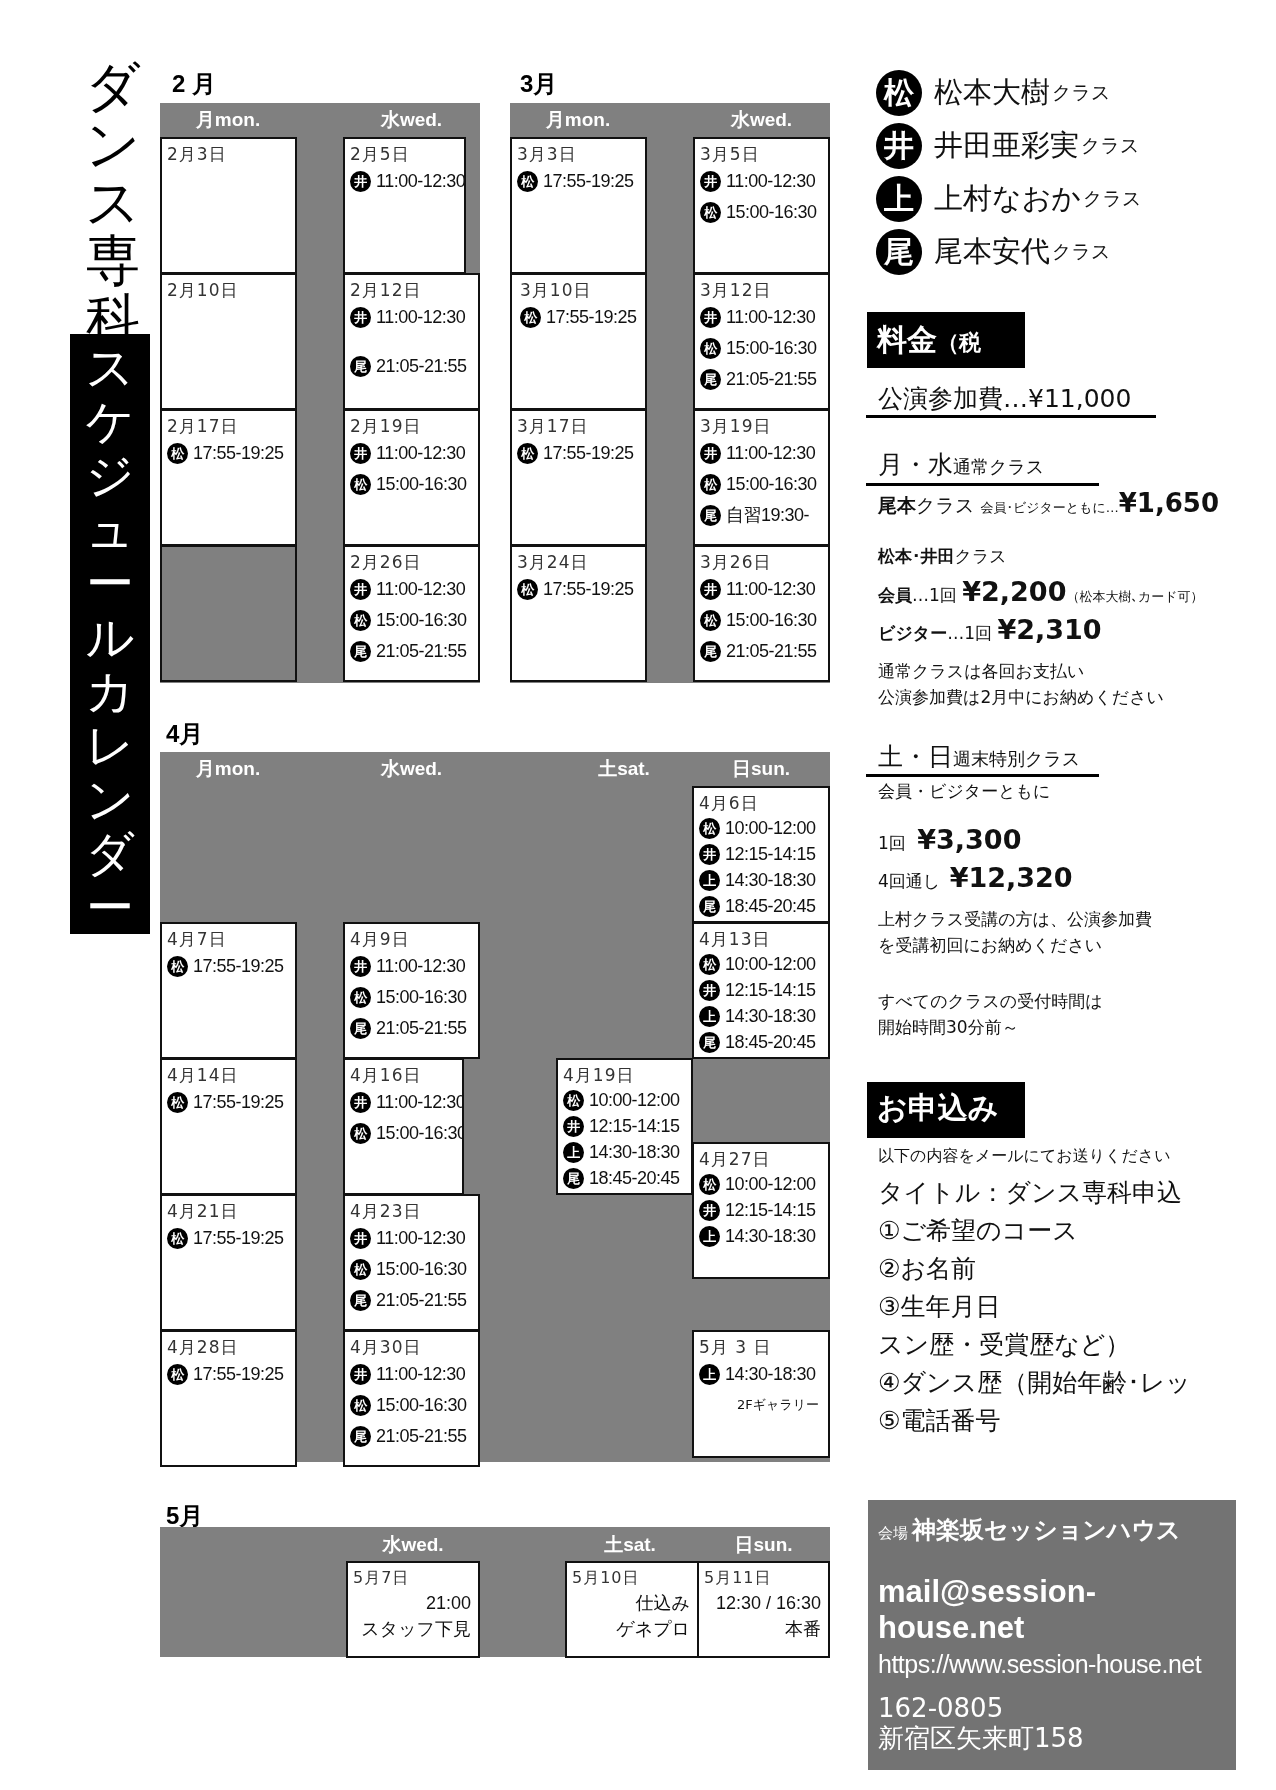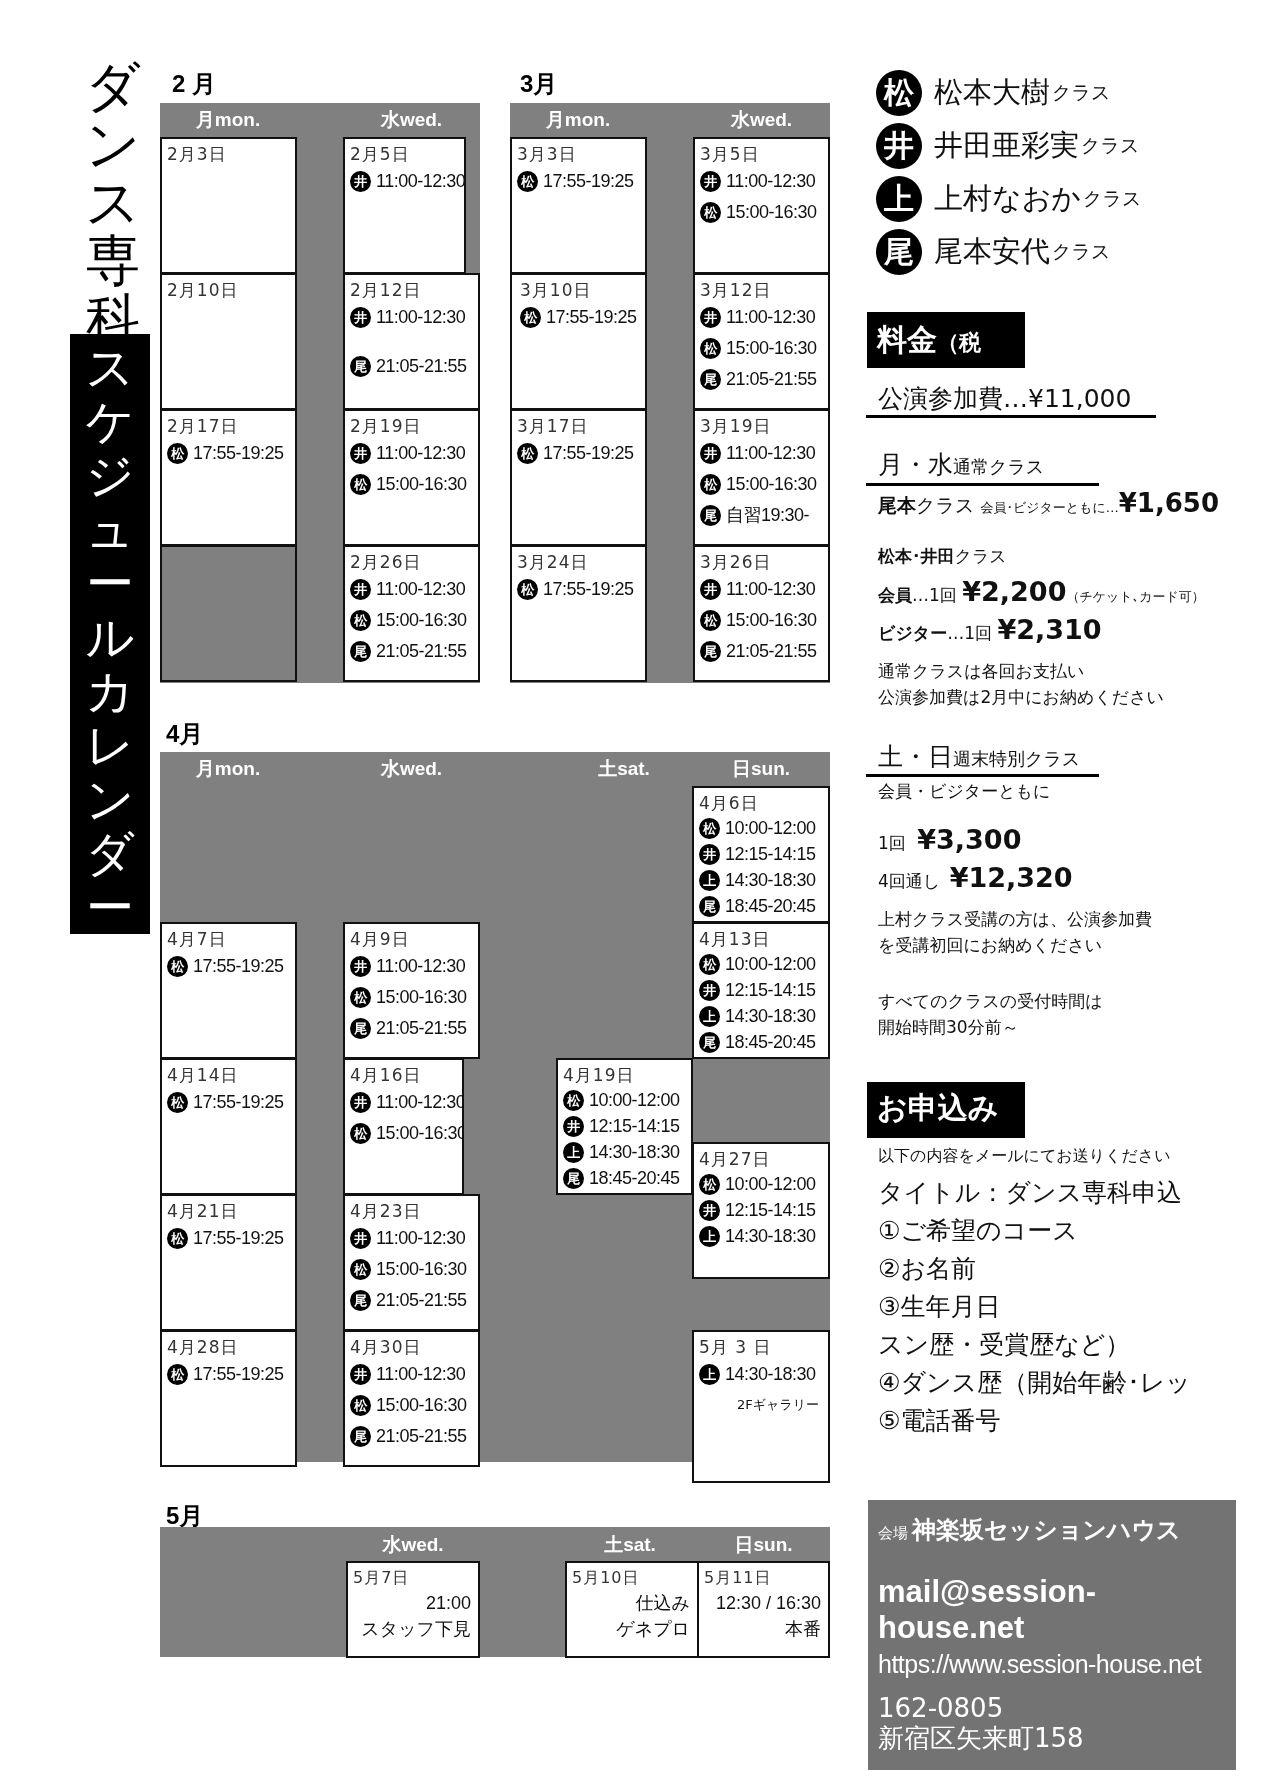--- a/index.html
+++ b/index.html
@@ -384,21 +384,21 @@
       </div>
       <div class="entry tight">
         <span class="badge">井</span>
         <span>12:15-14:15</span>
       </div>
       <div class="entry tight">
         <span class="badge">上</span>
         <span>14:30-18:30</span>
       </div>
     </div>
-    <div class="cell" style="left: 692px; top: 1330px; width: 138px; height: 153px;">
+    <div class="cell" style="left: 692px; top: 1330px; width: 138px; height: 128px;">
       <div class="cdate">5月 3 日</div>
       <div class="entry">
         <span class="badge">上</span>
         <span>14:30-18:30</span>
       </div>
       <div class="note">2Fギャラリー</div>
     </div>
   </div>
 
 <div class="month-label" style="left:166px; top:1500px;">5月</div>
@@ -457,21 +457,21 @@
 <div class="t" style="left:878px; top:488px; font-size:19px;">
   <span class="bold">尾本</span><span>クラス</span>
   <span style="font-size:13px;">会員･ビジターともに…</span><span class="bold" style="font-size:26px;">¥1,650</span>
 </div>
 
 <div class="t" style="left:878px; top:545px; font-size:17px;">
   <span class="bold">松本･井田</span><span>クラス</span>
 </div>
 <div class="t" style="left:878px; top:576px; font-size:17px;">
   <span class="bold">会員</span><span>…1回</span>
-  <span class="bold" style="font-size:27px;">¥2,200</span><span style="font-size:13px;">（チケット､カード可）</span>
+  <span class="bold" style="font-size:27px;">¥2,200</span><span style="font-size:13px;">（松本大樹､カード可）</span>
 </div>
 <div class="t" style="left:878px; top:614px; font-size:17px;">
   <span class="bold">ビジター</span><span>…1回</span>
   <span class="bold" style="font-size:27px;">¥2,310</span>
 </div>
 <div class="t" style="left:878px; top:660px; font-size:17px;">通常クラスは各回お支払い</div>
 <div class="t" style="left:878px; top:686px; font-size:17px;">公演参加費は2月中にお納めください</div>
 
 <div class="t" style="left:878px; top:740px; font-size:25px;">
   <span>土・日</span><span style="font-size:18px;">週末特別クラス</span>

